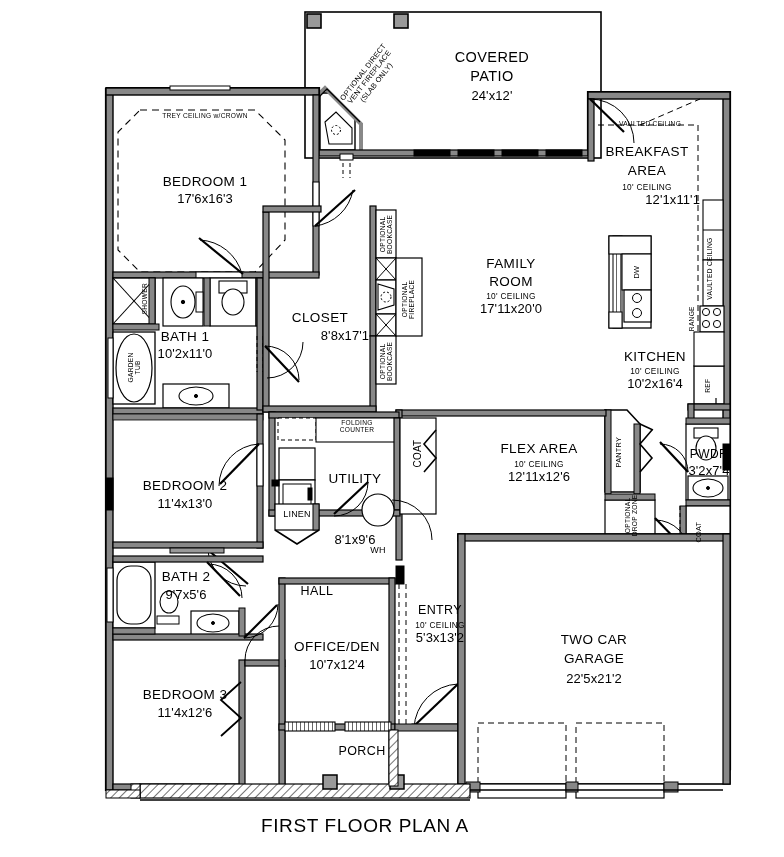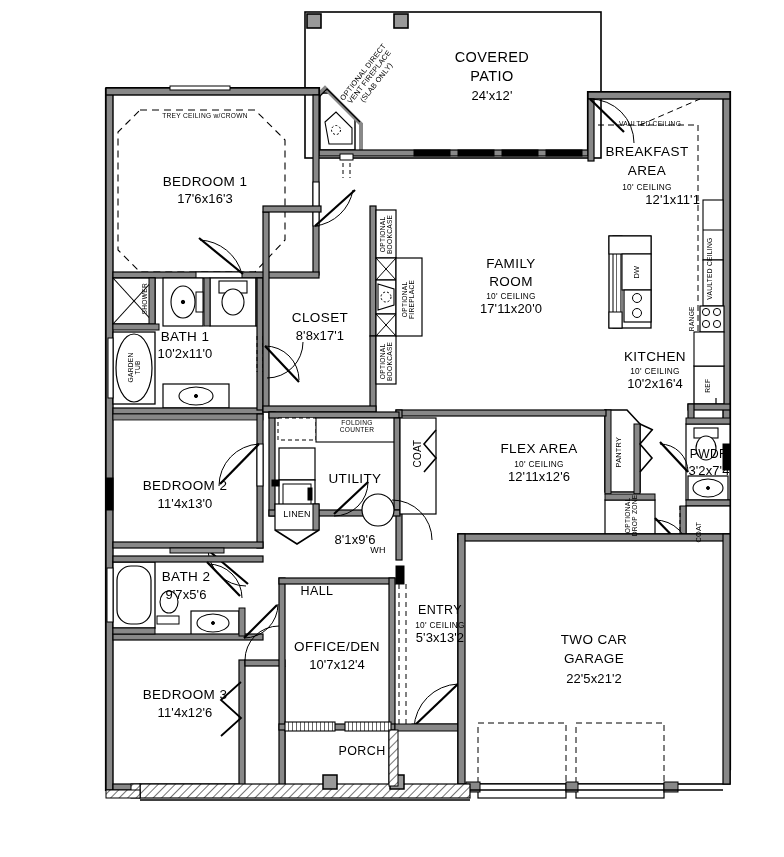--- a/index.html
+++ b/index.html
@@ -384,21 +384,21 @@
 <div class="lbl tiny" style="left:130px;top:112px;width:150px;">TREY  CEILING  w/CROWN</div>
 <div class="lbl rname" style="left:125px;top:175px;width:160px;">BEDROOM 1</div>
 <div class="lbl rdim" style="left:125px;top:192px;width:160px;">17'6x16'3</div>
 
 <div class="lbl rname" style="left:130px;top:330px;width:110px;">BATH 1</div>
 <div class="lbl rdim" style="left:130px;top:347px;width:110px;">10'2x11'0</div>
 <div class="lbl tiny vert r90" style="left:123px;top:295px;width:44px;">SHOWER</div>
 <div class="lbl tiny vert r90" style="left:111px;top:360px;width:46px;">GARDEN<br>TUB</div>
 
 <div class="lbl rname" style="left:270px;top:311px;width:100px;">CLOSET</div>
-<div class="lbl rdim" style="left:270px;top:329px;width:100px;">8'8x17'1</div>
+<div class="lbl rdim" style="left:270px;top:329px;width:100px;padding-left:25px;">8'8x17'1</div>
 
 <div class="lbl tiny vert r90" style="left:363px;top:227px;width:46px;">OPTIONAL<br>BOOKCASE</div>
 <div class="lbl tiny vert r90" style="left:363px;top:354px;width:46px;">OPTIONAL<br>BOOKCASE</div>
 <div class="lbl tiny vert r90" style="left:385px;top:292px;width:46px;">OPTIONAL<br>FIREPLACE</div>
 
 <div class="lbl rname" style="left:455px;top:257px;width:112px;">FAMILY</div>
 <div class="lbl rname" style="left:455px;top:275px;width:112px;">ROOM</div>
 <div class="lbl rceil" style="left:455px;top:292px;width:112px;">10'  CEILING</div>
 <div class="lbl rdim" style="left:455px;top:302px;width:112px;">17'11x20'0</div>
 
@@ -452,14 +452,15 @@
 <div class="lbl rname" style="left:403px;top:604px;width:74px;font-size:12.5px;">ENTRY</div>
 <div class="lbl rceil" style="left:403px;top:621px;width:74px;">10'  CEILING</div>
 <div class="lbl rdim" style="left:403px;top:631px;width:74px;">5'3x13'2</div>
 
 <div class="lbl rname" style="left:529px;top:633px;width:130px;">TWO CAR</div>
 <div class="lbl rname" style="left:529px;top:652px;width:130px;">GARAGE</div>
 <div class="lbl rdim" style="left:529px;top:672px;width:130px;">22'5x21'2</div>
 
 <div class="lbl rname" style="left:314px;top:745px;width:96px;font-size:12.5px;">PORCH</div>
 
+<div class="title" style="left:261px;top:815px;">FIRST FLOOR PLAN A</div>
 
 </div>
 
 </body></html>

